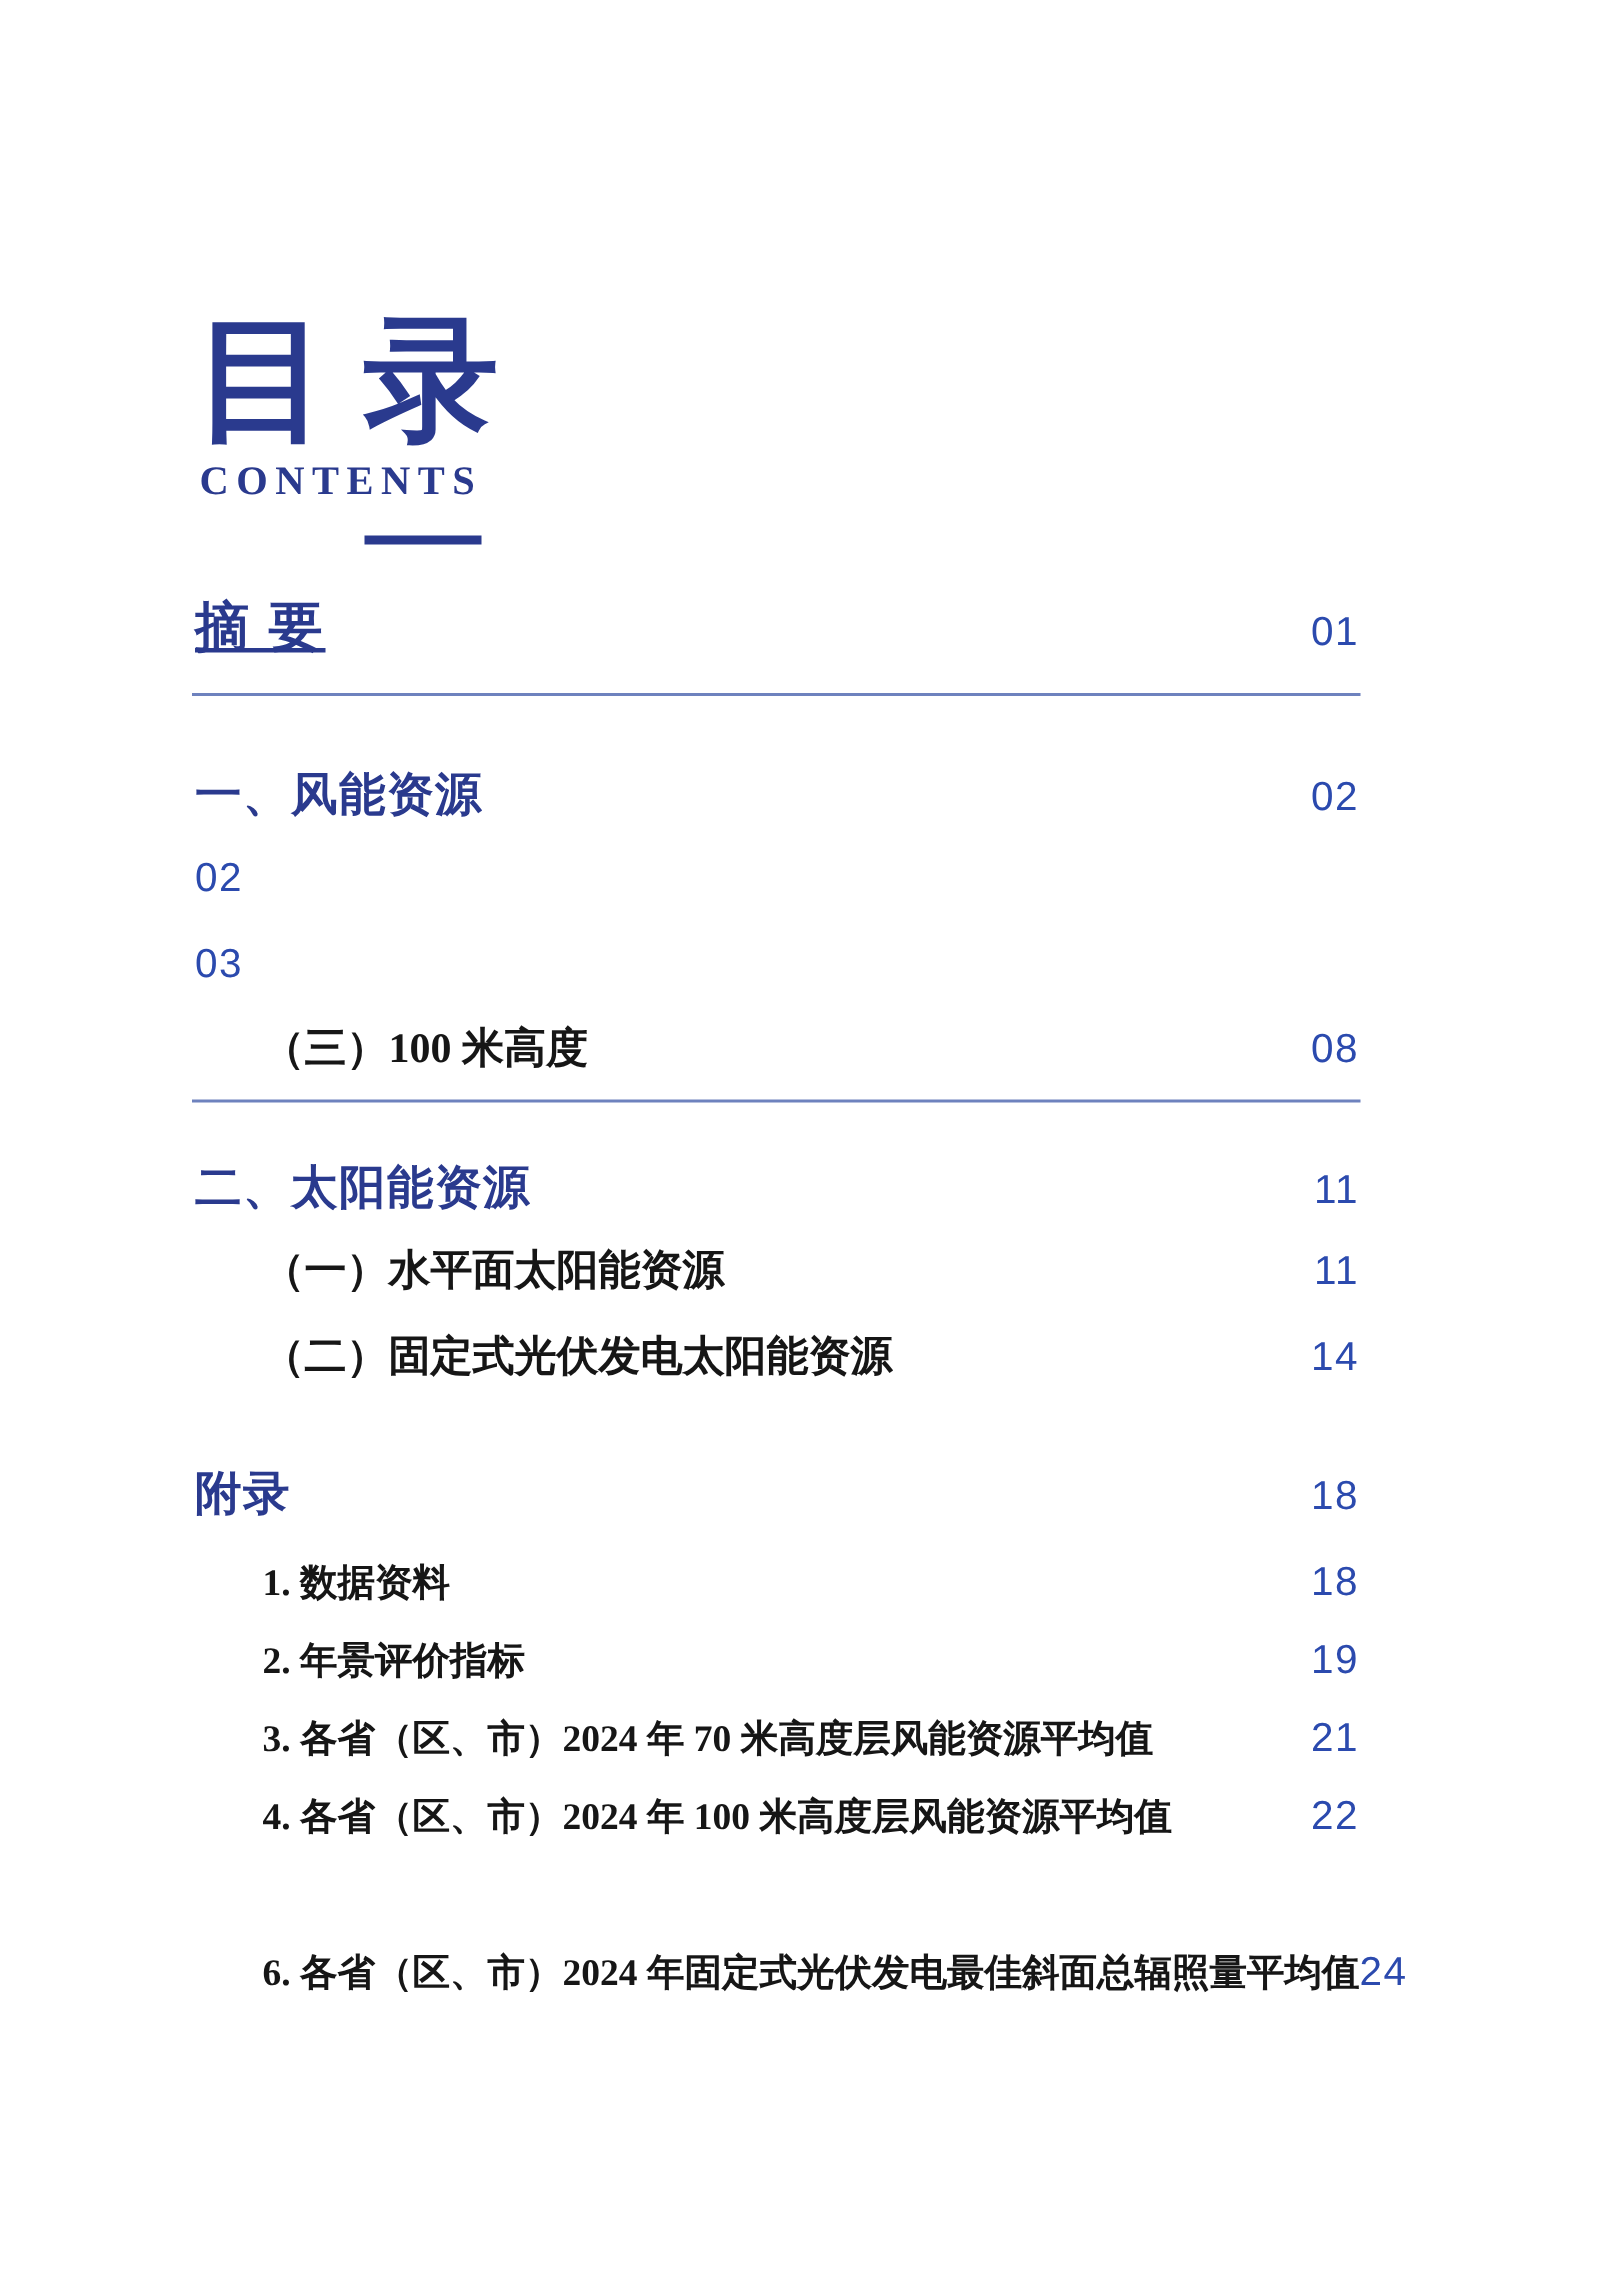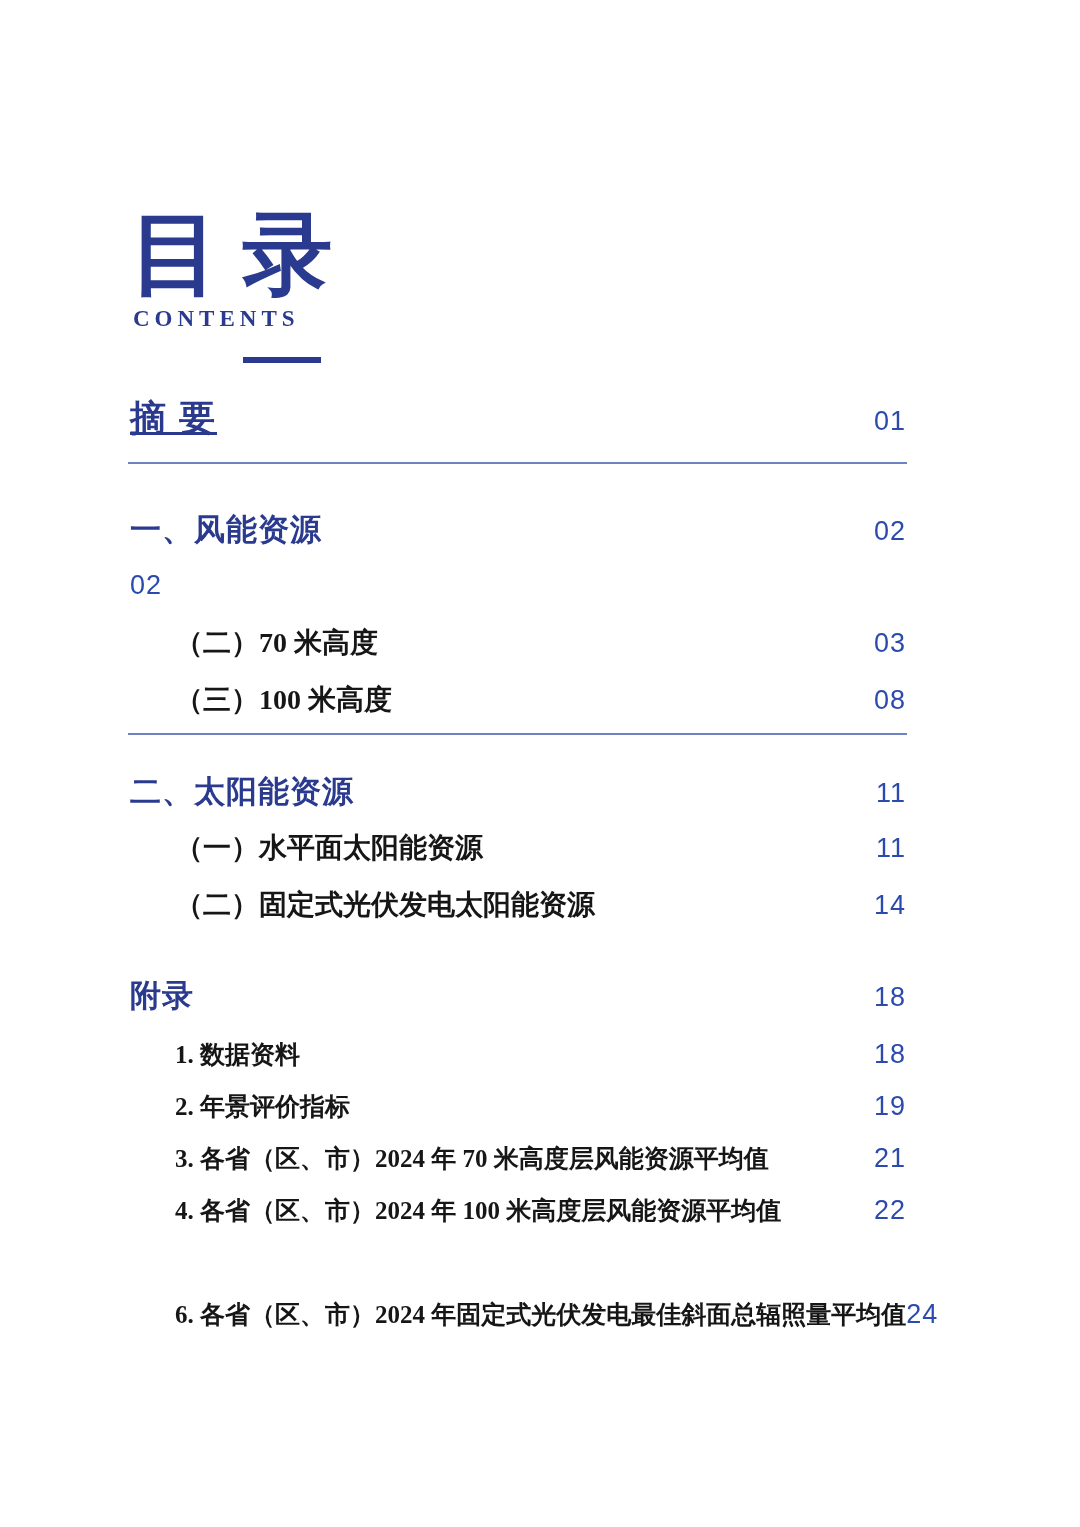--- a/index.html
+++ b/index.html
@@ -19,21 +19,21 @@
     font-family:"Liberation Serif","DejaVu Serif",serif;
   }
   
   .masthead-cjk{
     position:absolute;left:130px;top:210px;
     font-size:90px;line-height:1;font-weight:700;
     color:var(--navy);letter-spacing:0;white-space:nowrap;
   }
   .masthead-en{
     position:absolute;left:133px;top:306px;
-    font-size:23px;line-height:1.1;font-weight:700;
+    font-size:27px;line-height:1.1;font-weight:700;
     color:var(--navy);letter-spacing:5px;white-space:nowrap;
   }
   .masthead-rule{
     position:absolute;left:243px;top:357px;
     width:78px;height:6px;background:var(--navy);
   }
   
   .row{
     position:absolute;left:130px;width:776px;
     display:flex;justify-content:space-between;align-items:baseline;
@@ -72,21 +72,20 @@
   <div class="divider" style="top:462px"></div>
 
   <div class="row heading" style="top:514px">
     <span class="label">一、风能资源</span>
     <span class="pagenum">02</span>
   </div>
   <div class="row sub" style="top:572px">
     <span class="pagenum">02</span>
   </div>
   <div class="row sub" style="top:629px">
-    <span class="label">（二）70 米高度</span>
     <span class="pagenum">03</span>
   </div>
   <div class="row sub" style="top:686px">
     <span class="label">（三）100 米高度</span>
     <span class="pagenum">08</span>
   </div>
 
   <div class="divider" style="top:733px"></div>
 
   <div class="row heading" style="top:776px">

